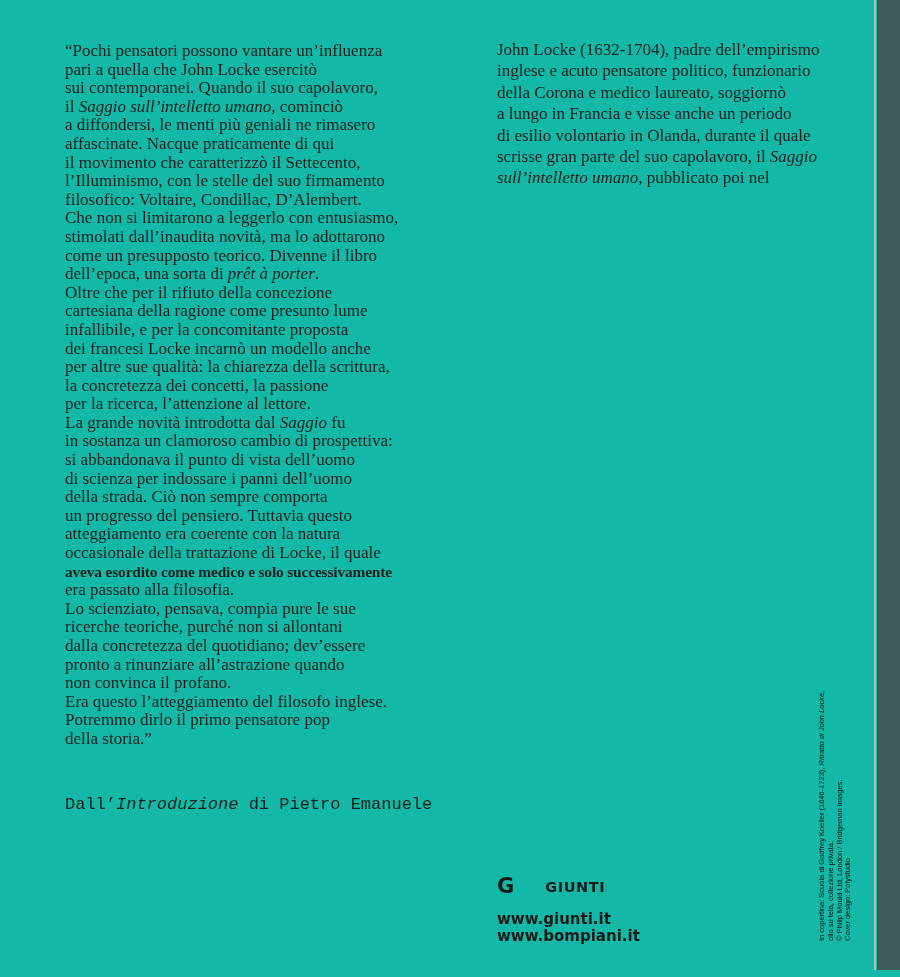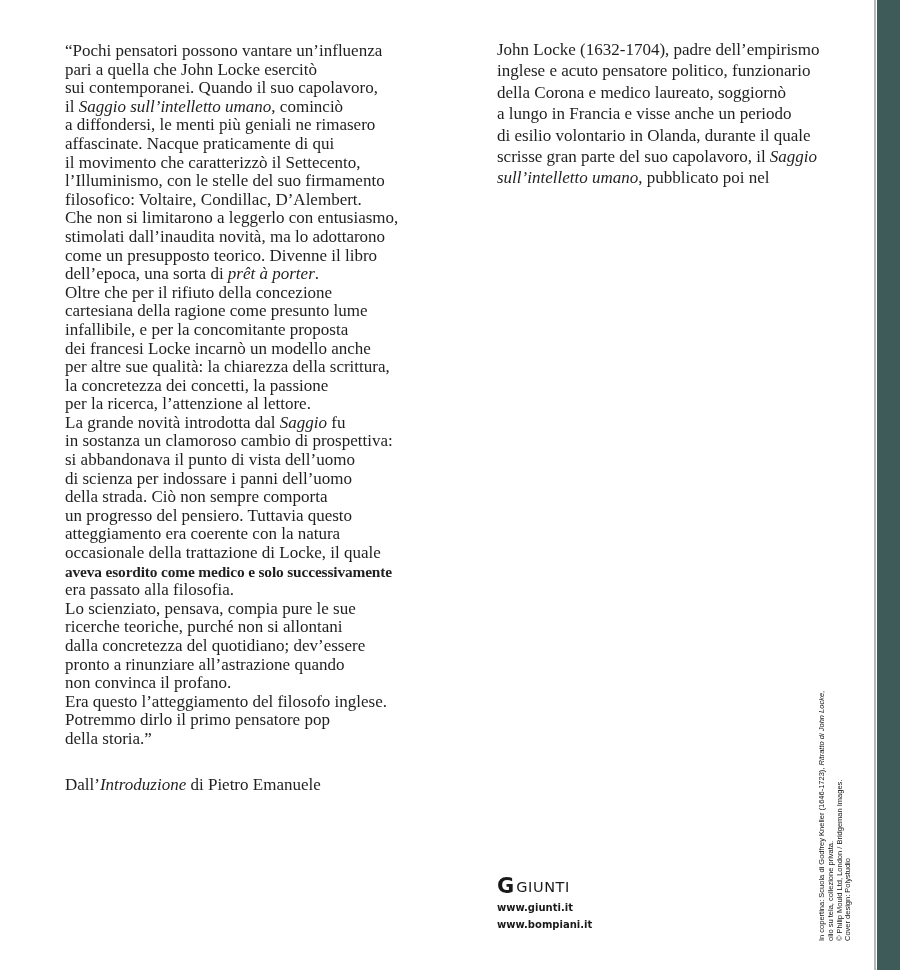--- a/index.html
+++ b/index.html
@@ -1,41 +1,41 @@
 <!DOCTYPE html>
 <html><head>
 <meta charset="utf-8">
 <style>
   html,body { margin:0; padding:0; background:#e8e8e8; }
   .page {
-    position:relative; width:900px; height:977px; background:#ffffff;
+    position:relative; width:900px; height:977px; background:#14b8a6;
     font-family:"Liberation Serif", serif; color:#1f1f1f; overflow:hidden;
   }
   .quote-block {
     position:absolute; left:65px; top:42px;
     font-size:17px; line-height:18.6px; white-space:nowrap;
   }
   .attribution {
-    position:absolute; left:65px; top:775px;
-    font-size:17px; line-height:20px; white-space:nowrap;
+    position:absolute; left:65px; top:795px;
+    font-size:17px; line-height:20px; white-space:nowrap;font-family:Liberation Mono, monospace;
   }
   .bio-block {
     position:absolute; left:497px; top:39px;
     font-size:17px; line-height:21.4px; white-space:nowrap;
   }
   .it { font-style:italic; }
   .cond { font-size:15.4px; letter-spacing:-0.15px;font-weight:bold; }
   .publisher {
     position:absolute; left:497px; top:877px;
     font-family:"DejaVu Sans", sans-serif; color:#1a1a1a;
   }
   .logo { display:flex; align-items:center; gap:3px; }
   .logo-g { font-weight:900; font-size:21px; line-height:19px; letter-spacing:-1px; }
-  .logo-name { font-weight:400; font-size:14.5px; letter-spacing:0.6px; }
-  .urls { margin-top:4px; font-weight:700; font-size:10px; line-height:16.5px; }
+  .logo-name { font-weight:700; font-size:14.5px; letter-spacing:0.6px;margin-left:29px; }
+  .urls { margin-top:15px; font-weight:700; font-size:15px; line-height:16.5px; }
   .credits {
     position:absolute; left:818px; top:941px;
     transform-origin:0 0; transform:rotate(-90deg);
     font-family:"Liberation Sans", sans-serif; font-size:7.5px; line-height:8.8px;
     color:#111; white-space:nowrap;
   }
   .sep-line { position:absolute; left:874px; top:0; width:2px; height:970px; }
   .stripe   { position:absolute; left:877px; top:0; width:23px; height:970px; }
 </style>
 </head>

